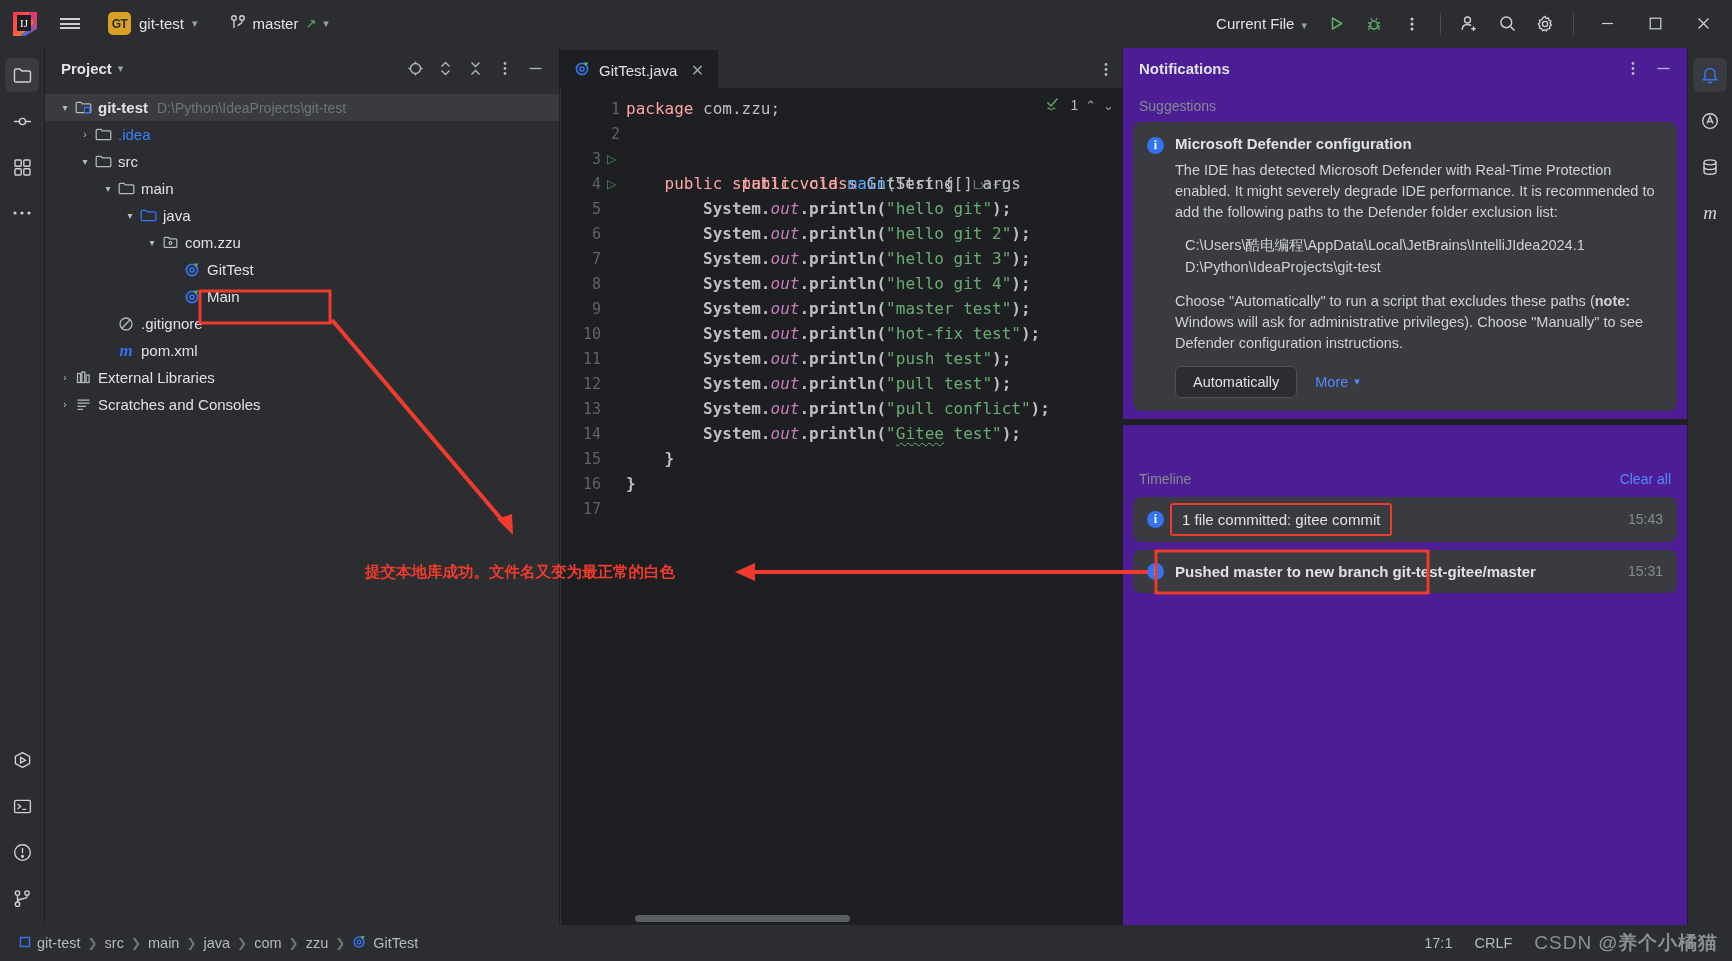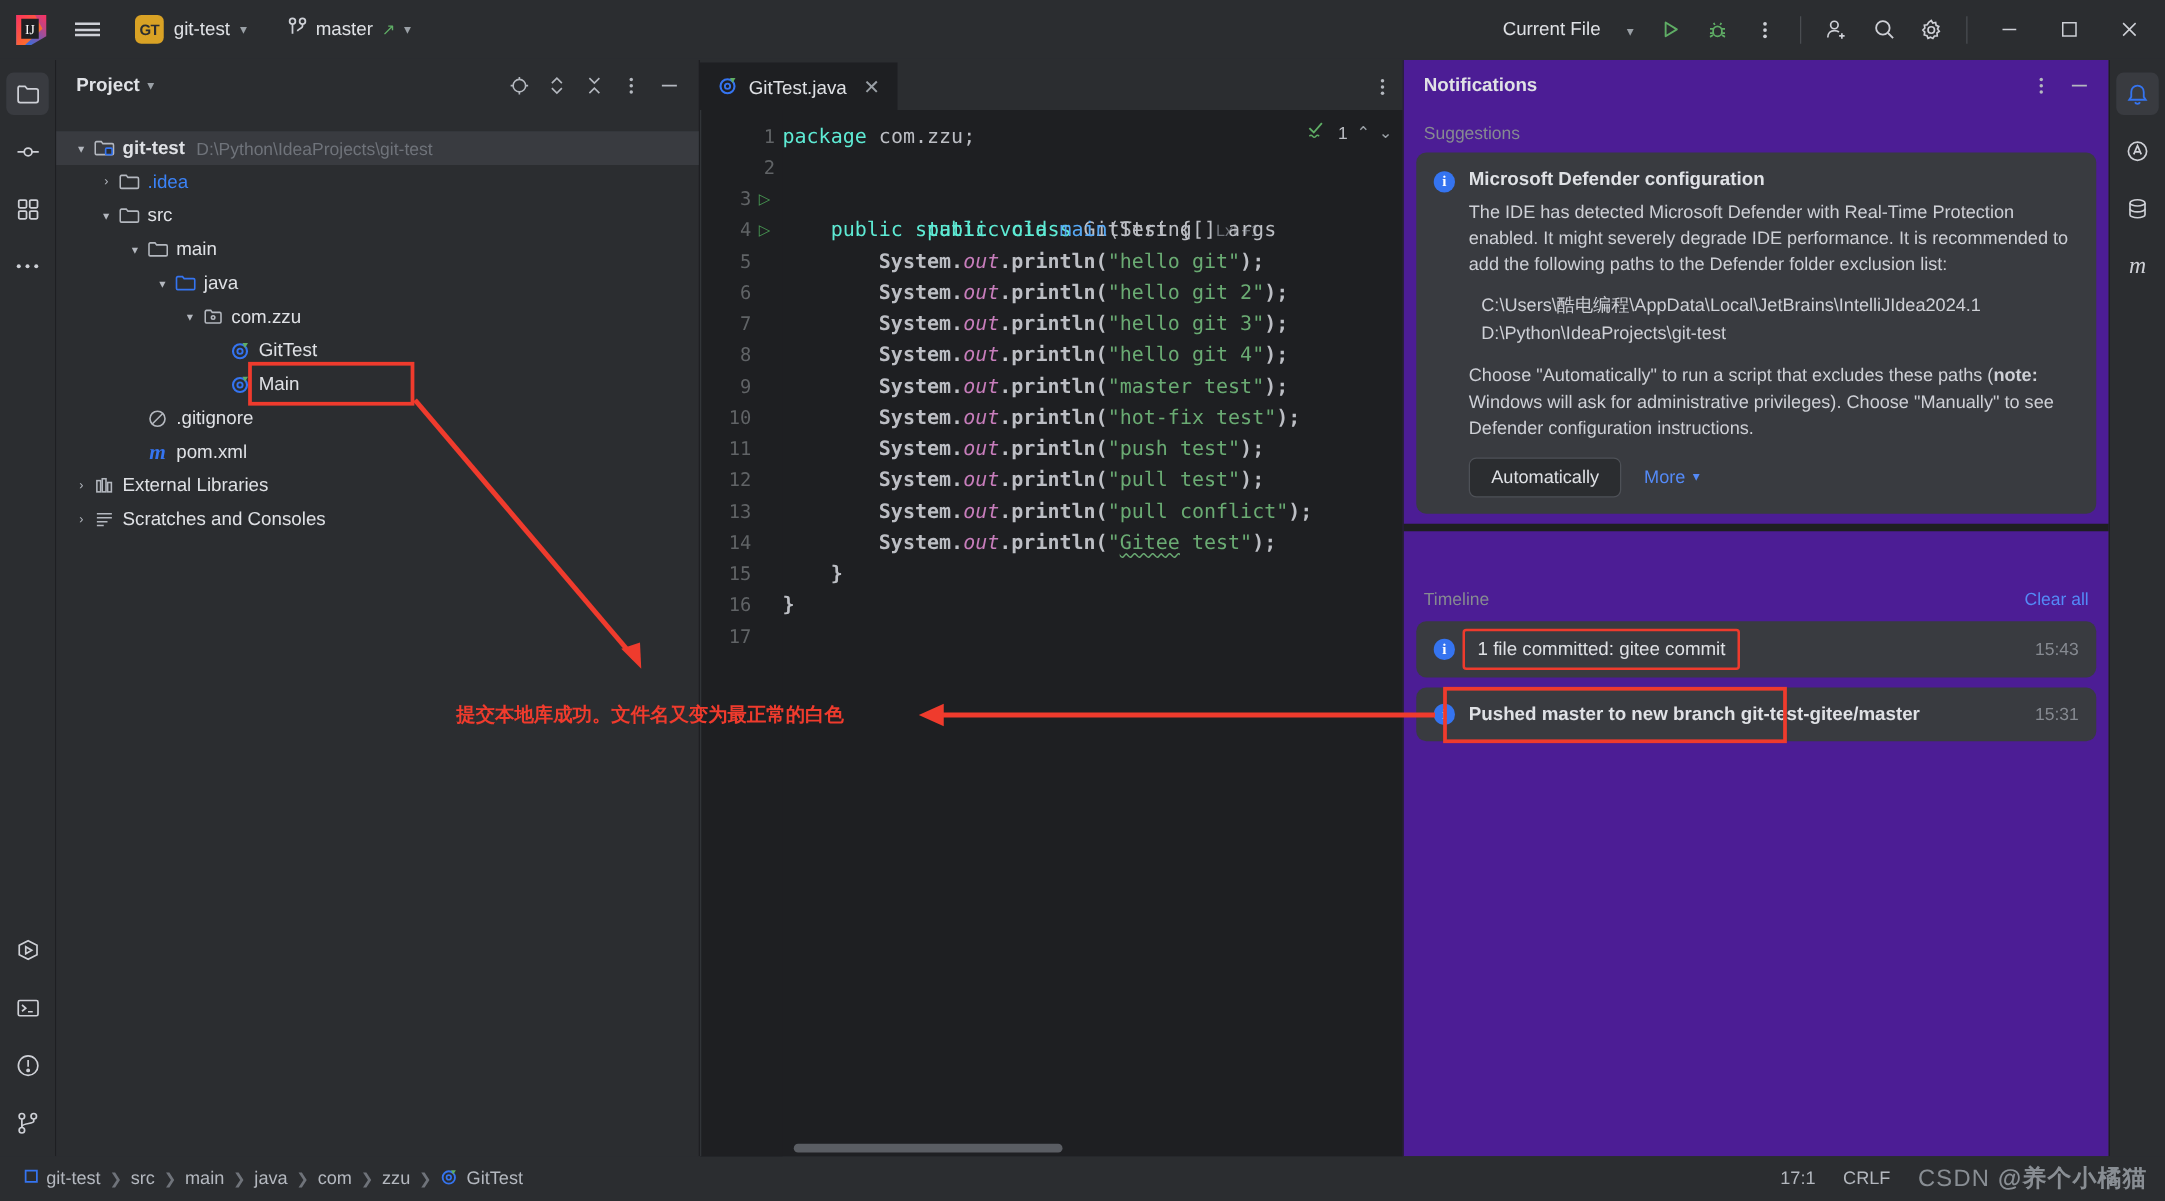--- a/index.html
+++ b/index.html
@@ -25,39 +25,39 @@
   .proj-chip{ display:flex; align-items:center; gap:8px; padding:4px 8px; border-radius:6px; margin-left:10px;}
   .proj-badge{
     width:23px;height:23px;border-radius:5px;background:#d9a225;color:#2b2d30;
     font-size:12px;font-weight:bold;display:flex;align-items:center;justify-content:center;letter-spacing:-.5px;
   }
   .proj-name{ font-size:15px; color:#dfe1e5; }
   .chev{ color:#9aa0a6; font-size:11px; }
   .branch-chip{ display:flex; align-items:center; gap:7px; padding:4px 8px; border-radius:6px; margin-left:14px;}
   .tb-mid{ flex:1; }
   .tb-right{ display:flex; align-items:center; gap:2px; }
-  .runcfg{ display:flex; align-items:flex-end; gap:21px; padding:5px 9px; border-radius:6px; font-size:15px; color:#dfe1e5;}
+  .runcfg{ display:flex; align-items:flex-end; gap:7px; padding:5px 9px; border-radius:6px; font-size:15px; color:#dfe1e5;}
   .ticon{ width:36px;height:36px;display:flex;align-items:center;justify-content:center;border-radius:5px; }
   .wbtn{ width:46px;height:48px;display:flex;align-items:center;justify-content:center; }
   .sep-v{ width:1px;height:22px;background:#4a4d51;margin:0 8px; }
 
   
   .bodyrow{ flex:1; display:flex; min-height:0; }
 
   
   .stripe{
     width:45px; background:#2b2d30; border-right:1px solid #1e1f22;
     display:flex; flex-direction:column; align-items:center; padding-top:10px; flex:0 0 45px;
   }
   .stripe-btm{ margin-top:auto; padding-bottom:10px; display:flex; flex-direction:column; align-items:center; gap:12px;}
   .sicon{ width:34px;height:34px;display:flex;align-items:center;justify-content:center;border-radius:6px;margin-bottom:12px; }
   .sicon.active{ background:#393b40; }
 
   
-  .projpanel{ width:515px; flex:0 0 515px; background:#2b2d30; display:flex; flex-direction:column; border-right:1px solid #1e1f22;gap:11px;}
+  .projpanel{ width:515px; flex:0 0 515px; background:#2b2d30; display:flex; flex-direction:column; border-right:1px solid #1e1f22;}
   .pp-head{ height:40px; display:flex; align-items:center; padding:0 10px 0 16px; gap:6px; }
   .pp-title{ font-size:15px; font-weight:bold; color:#dfe1e5; }
   .pp-actions{ margin-left:auto; display:flex; align-items:center; gap:2px;}
   .pp-ic{ width:28px;height:28px;display:flex;align-items:center;justify-content:center;border-radius:5px; }
   .tree{ padding-top:6px; font-size:15px; position:relative; }
   .trow{ display:flex; align-items:center; height:27px; padding-right:8px; white-space:nowrap; }
   .trow.sel{ background:#393b40; }
   .tarrow{ width:16px; display:flex; justify-content:center; color:#b4b8bf; font-size:10px; flex:0 0 16px; }
   .ticon-s{ width:20px; display:flex; justify-content:center; align-items:center; margin-right:5px; flex:0 0 20px;}
   .tlabel{ color:#dfe1e5; }
@@ -76,21 +76,21 @@
   .etab .tclose{ color:#9aa0a6; font-size:16px; margin-left:3px; width:18px;height:18px;
                  display:flex;align-items:center;justify-content:center;border-radius:4px;}
   .tabbar .tab-more{ margin-left:auto; width:32px;height:38px;display:flex;align-items:center;justify-content:center;}
   .editorwrap{ flex:1; display:flex; position:relative; min-height:0; background:#1e1f22; }
   .gutter{ width:66px; flex:0 0 66px; background:#1e1f22; padding-top:8px; }
   .gl{ height:25px; display:flex; align-items:center; justify-content:flex-end; padding-right:6px; gap:6px; }
   .gl .num{ color:#606366; font-size:15px; font-family:"DejaVu Sans Mono", monospace; }
   .gl .runmark{ width:13px; color:#499c54; font-size:12px; }
   .codearea{ flex:1; padding-top:8px; overflow:hidden; position:relative; }
   .cl{ height:25px; line-height:25px; white-space:pre; font-family:"DejaVu Sans Mono", monospace; font-size:16px; color:#bcbec4; }
-  .kw{ color:#5eead4;text-align:right; }
+  .kw{ color:#fca5a5;text-align:right; }
   .str{ color:#6aab73; }
   .fn{ color:#56a8f5; }
   .fld{ color:#c77dbb; font-style:italic; }
   .cls{ color:#bcbec4;font-weight:bold; }
   .hintinline{ color:#6f737a; font-size:13px; font-family:"Liberation Sans",sans-serif; }
   .squig{ text-decoration: underline wavy #6aab73 1px; text-underline-offset:3px;}
   .inspect{ position:absolute; top:8px; right:8px; display:flex; align-items:center; gap:7px; z-index:4;}
   .insp-num{ color:#bcbec4; font-size:14px;}
   .editor-scroll-h{ position:absolute; left:75px; bottom:3px; width:215px; height:7px; background:#5a5d63; border-radius:4px;}
   .vline{ position:absolute; left:0; top:0; bottom:0; width:1px; background:#313438; }

